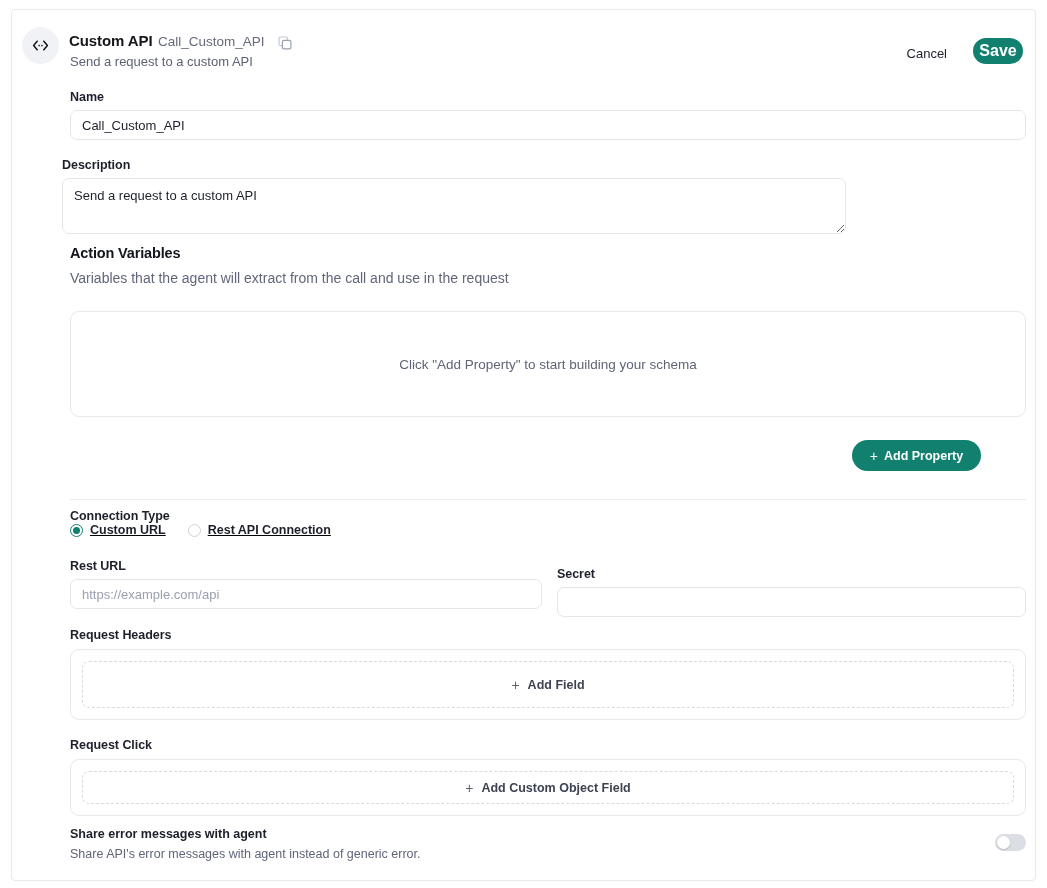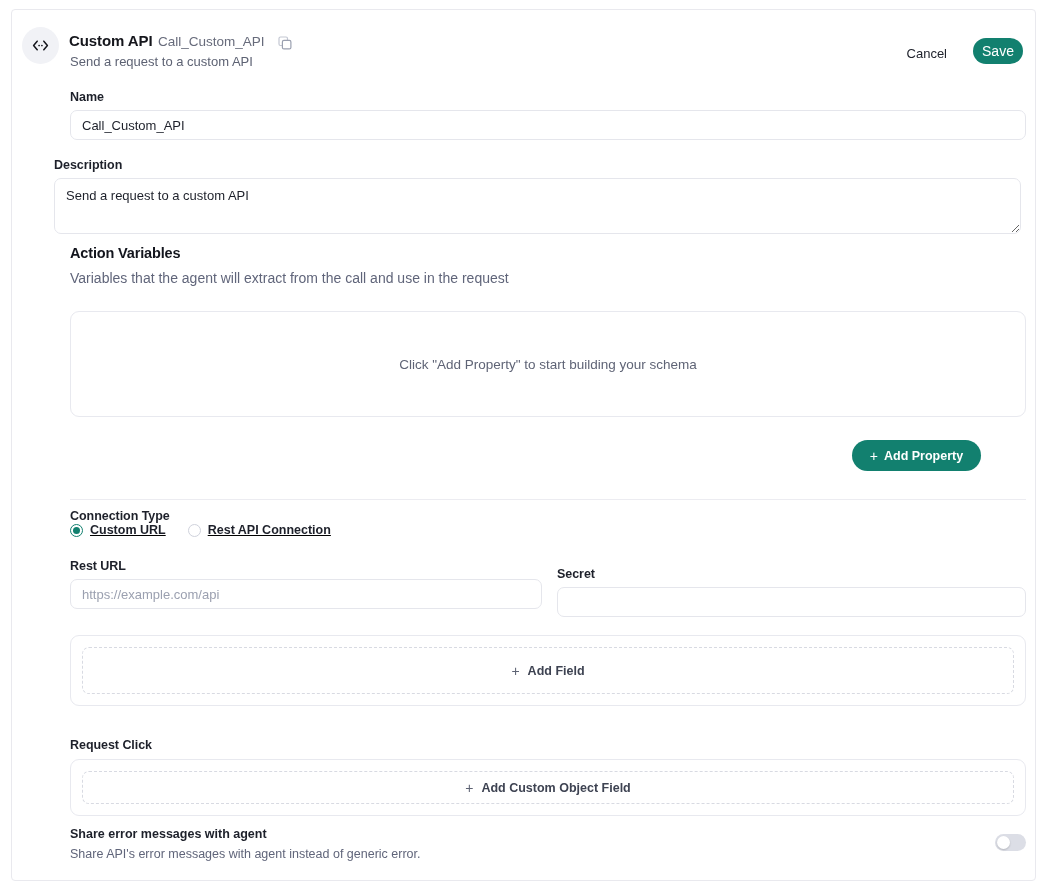--- a/index.html
+++ b/index.html
@@ -78,22 +78,22 @@
     cursor: pointer;
     font-family: inherit;
   }
   .btn-save {
     position: absolute;
     right: 12px; top: 28px;
     width: 50px; height: 26px;
     border-radius: 13px;
     background: #12806f;
     color: #ffffff;
-    font-size: 14px;
-    font-weight: normal;
+    font-size: 16px;
+    font-weight: bold;
     border: none;
     cursor: pointer;
     font-family: inherit;
     display: flex; align-items: center; justify-content: center;
   }
   
   .body { position: absolute; left: 0; top: 64px; width: 1023px; }
   .field-label {
     font-size: 12.5px;
     font-weight: bold;
@@ -122,21 +122,21 @@
     font-size: 13px;
     color: #1d202a;
     font-family: inherit;
     background: #fff;
     outline: none;
     resize: vertical;
     line-height: 1.35;
   }
   .row-name { position: absolute; left: 58px; top: 16px; width: 956px; }
   .row-name .text-input { margin-top: 6px; }
-  .row-desc { position: absolute; left: 42px; top: 84px; width: 967px; }
+  .row-desc { position: absolute; left: 50px; top: 84px; width: 784px; }
   .row-desc .textarea { margin-top: 6px; }
 
   
   .sec-title {
     position: absolute;
     left: 58px; top: 171px;
     font-size: 14.5px;
     font-weight: bold;
     color: #13151d;
     letter-spacing: -0.15px;
@@ -345,20 +345,21 @@
         <div class="field-label">Rest URL</div>
         <input class="text-input" type="text" placeholder="https://example.com/api" style="">
       </div>
 
       <div class="row-secret">
         <div class="field-label">Secret</div>
         <input class="text-input" type="text" placeholder="" style="">
       </div>
 
       <div class="row-headers">
+        <div class="field-label">Request Headers</div>
         <div class="outer-box h1">
           <button class="dashed-add">
             <span class="plus">+</span>
             <span>Add Field</span>
           </button>
         </div>
       </div>
 
       <div class="row-body">
         <div class="field-label">Request Click</div>

